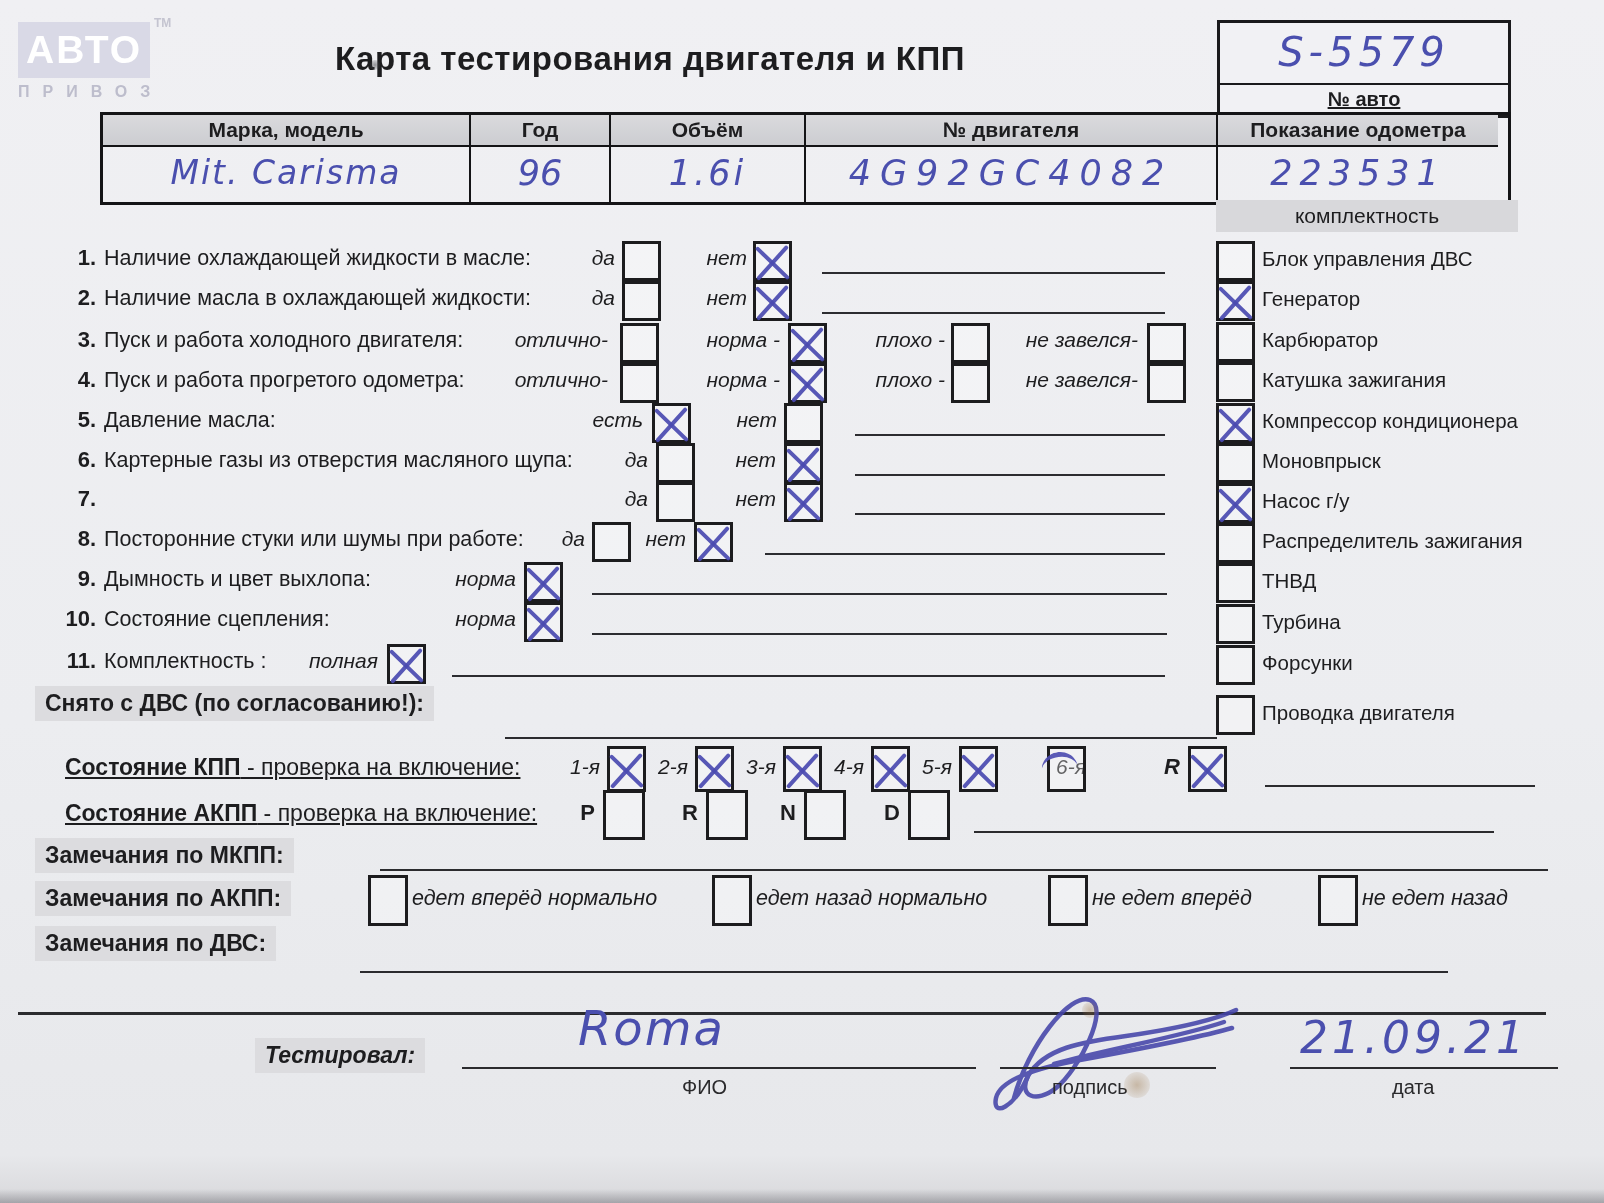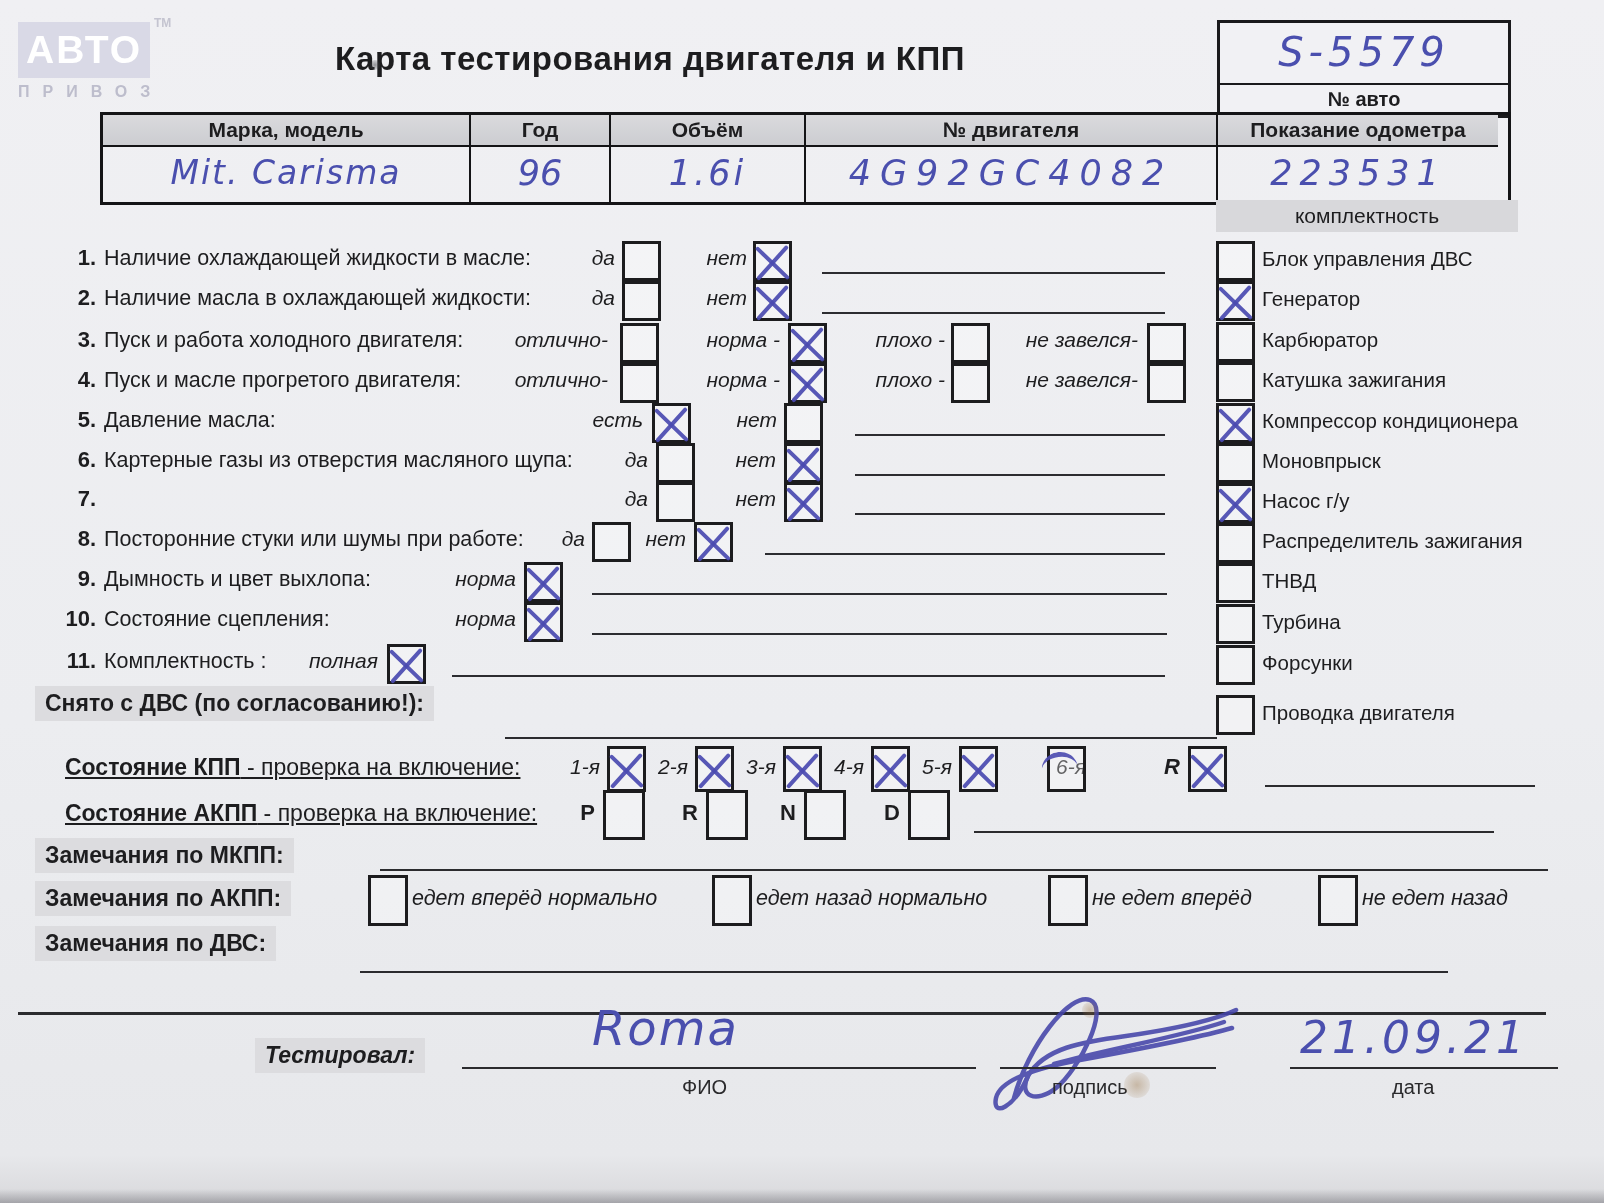--- a/index.html
+++ b/index.html
@@ -11,21 +11,21 @@
   .logo-box{width:132px;height:56px;background:#d9d9e6;color:#ffffff;font-weight:bold;
             font-size:39px;line-height:56px;text-align:center;letter-spacing:2px;}
   .logo-tm{position:absolute;left:136px;top:-6px;font-size:12px;color:#c4c4d0;font-weight:bold;}
   .logo-sub{margin-top:5px;color:#bdbdcc;font-size:16px;font-weight:bold;letter-spacing:13px;white-space:nowrap;}
   
   .title{position:absolute;left:250px;top:40px;width:800px;text-align:center;
          font-size:33px;font-weight:bold;letter-spacing:.5px;}
   
   .car-box{position:absolute;left:1217px;top:20px;width:288px;height:92px;border:3px solid #1a1a1c;background:#f1f1f4;}
   .car-box-value{height:60px;line-height:58px;text-align:center;font-size:40px;letter-spacing:5px;}
-  .car-box-label{height:28px;line-height:28px;border-top:2px solid #1a1a1c;text-align:center;font-weight:bold;font-size:20px;}
+  .car-box-label{height:28px;line-height:28px;border-top:2px solid #1a1a1c;text-align:center;font-weight:bold;font-size:20px;text-decoration:underline;}
   
   .vtable{position:absolute;left:100px;top:112px;width:1405px;border:3px solid #141416;
           display:grid;grid-template-columns:368px 140px 195px 412px 280px;}
   .vtable .th{background:linear-gradient(180deg,#dadadd,#cccdd1);border-right:2px solid #141416;
               border-bottom:2px solid #141416;height:30px;line-height:30px;text-align:center;font-weight:bold;font-size:21px;}
   .vtable .td{height:55px;line-height:52px;border-right:2px solid #141416;text-align:center;}
   .vtable .last{border-right:none;}
   
   .hand{font-family:"DejaVu Sans",sans-serif;font-style:italic;color:#4a4fae;}
   
@@ -189,21 +189,21 @@
     <span class="cbox" style="left:788px">
         <i class="xmark"></i>
       </span>
     <span class="copt" style="left:860px;width:85px">плохо -</span>
     <span class="cbox" style="left:951px"></span>
     <span class="copt" style="left:1008px;width:130px">не завелся-</span>
     <span class="cbox" style="left:1147px"></span>
   </div>
   <div class="crow" style="top:361px">
     <span class="cnum">4.</span>
-    <span class="clabel">Пуск и масле прогретого двигателя:</span>
+    <span class="clabel">Пуск и работа прогретого одометра:</span>
     <span class="copt" style="left:488px;width:120px">отлично-</span>
     <span class="cbox" style="left:620px"></span>
     <span class="copt" style="left:695px;width:85px">норма -</span>
     <span class="cbox" style="left:788px">
         <i class="xmark"></i>
       </span>
     <span class="copt" style="left:860px;width:85px">плохо -</span>
     <span class="cbox" style="left:951px"></span>
     <span class="copt" style="left:1008px;width:130px">не завелся-</span>
     <span class="cbox" style="left:1147px"></span>
@@ -342,21 +342,21 @@
     <span class="bbox" style="left:1318px"></span>
     <span class="optlbl" style="left:1362px;line-height:48px">не едет назад</span>
   </div>
 
   <div class="glabel" style="left:35px;top:926px">Замечания по ДВС:</div>
   <div class="hline" style="left:360px;top:971px;width:1088px"></div>
 
   <div class="hline" style="left:18px;top:1012px;width:1528px;height:3px"></div>
 
   <div class="glabel italic" style="left:255px;top:1038px">Тестировал:</div>
-  <div class="hand" style="position:absolute;left:578px;top:1000px;font-size:48px;letter-spacing:2px;margin-left:14px;">Roma</div>
+  <div class="hand" style="position:absolute;left:578px;top:1000px;font-size:48px;letter-spacing:2px;">Roma</div>
   <div class="hline" style="left:462px;top:1067px;width:514px"></div>
   <div class="cap" style="left:682px;top:1076px">ФИО</div>
 
   <svg class="sig" viewBox="0 0 270 142">
     <g fill="none" stroke="#4545a9" stroke-width="4.5" stroke-linecap="round" opacity="0.88">
       <path d="M32 120 C46 68 88 14 108 22 C128 30 98 90 74 110 C54 126 36 118 46 98 C62 70 100 64 144 58 C186 52 228 44 254 32"></path>
       <path d="M46 98 C32 130 10 140 14 120 C18 102 54 90 98 82 C152 72 216 60 250 50"></path>
       <path d="M72 86 C122 72 202 58 242 44"></path>
     </g>
   </svg>

